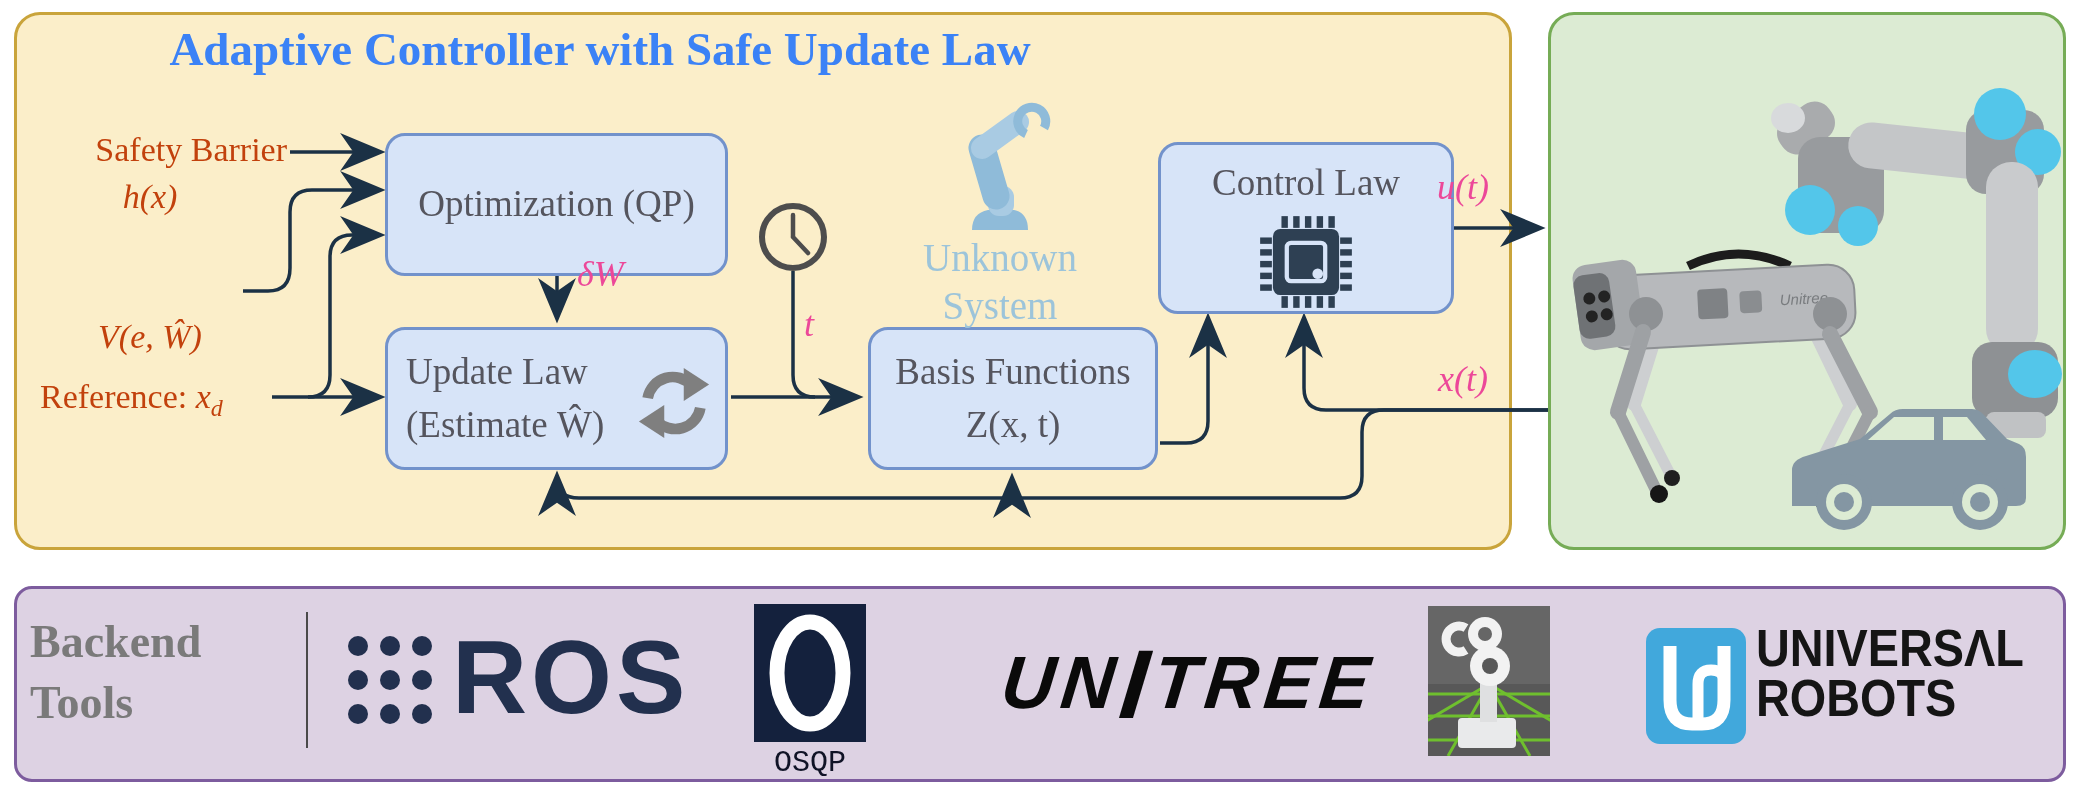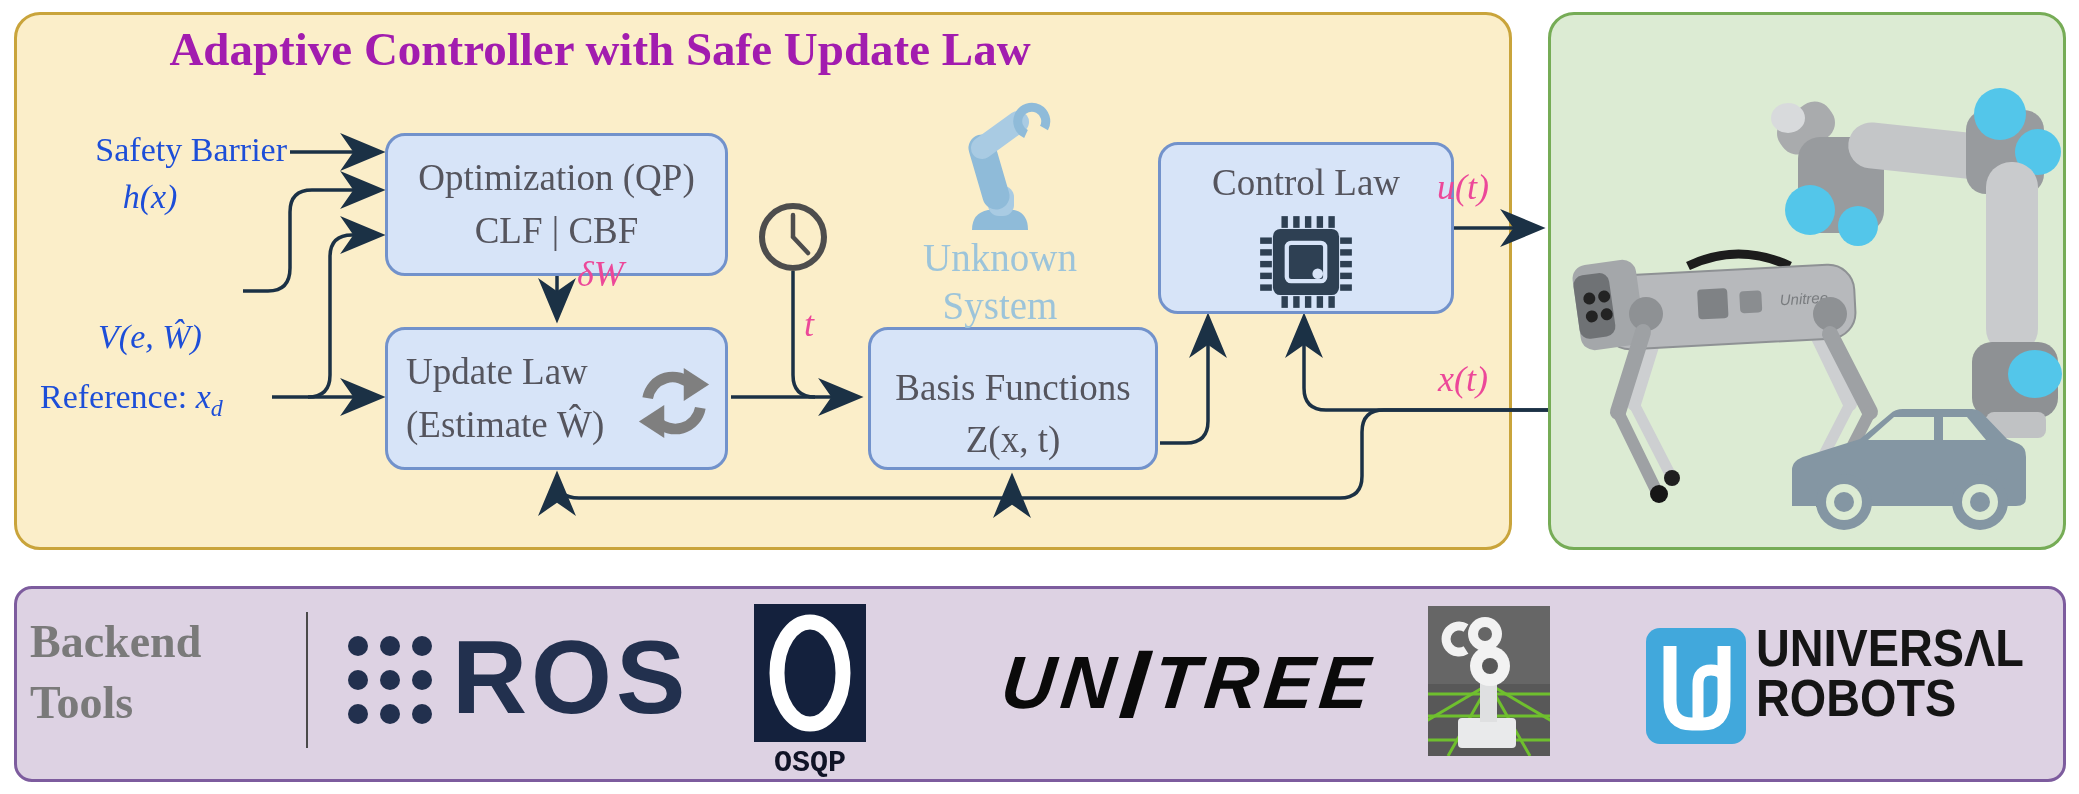--- a/index.html
+++ b/index.html
@@ -8,55 +8,55 @@
     font-family:"Liberation Serif", "DejaVu Serif", serif; overflow:hidden;
   }
   .panel { position:absolute; box-sizing:border-box; }
   .panel-yellow { left:14px; top:12px; width:1498px; height:538px;
     background:#FBEEC9; border:3px solid #C9A43B; border-radius:26px; z-index:1; }
   .panel-green { left:1548px; top:12px; width:518px; height:538px;
     background:#DCEBD3; border:3px solid #76AC56; border-radius:26px; z-index:1; }
   .panel-purple { left:14px; top:586px; width:2052px; height:196px;
     background:#DDD2E3; border:3px solid #7D5C9E; border-radius:18px; z-index:1; }
 
-  .section-title { position:absolute; font-weight:bold; color:#a21caf;
+  .section-title { position:absolute; font-weight:bold; color:#3b82f6;
     font-size:47px; text-align:center; white-space:nowrap; z-index:4; }
   #title-controller { left:60px; top:22px; width:1080px; }
   #title-dynamic { left:1560px; top:22px; width:500px; }
 
-  .inlabel { position:absolute; font-size:34px; color:#1d4ed8; white-space:nowrap; z-index:4; }
+  .inlabel { position:absolute; font-size:34px; color:#c2410c; white-space:nowrap; z-index:4; }
   .math { font-style:italic; }
   .signal { position:absolute; font-size:36px; color:#ec4899; font-style:italic; z-index:4; white-space:nowrap; }
 
   #connectors { position:absolute; left:0; top:0; width:2079px; height:794px; z-index:2; pointer-events:none; }
 
   .bbox { position:absolute; background:#D7E4F8; border:3px solid #7292CB; border-radius:20px;
     display:flex; flex-direction:column; justify-content:center; align-items:center;
     font-size:37px; color:#55555E; line-height:1.42; z-index:3; box-sizing:border-box; }
   #box-optimization { left:385px; top:133px; width:343px; height:143px; }
   #box-update { left:385px; top:327px; width:343px; height:143px;
     align-items:flex-start; padding-left:18px; }
-  #box-basis { left:868px; top:327px; width:290px; height:143px;justify-content:flex-end; }
+  #box-basis { left:868px; top:327px; width:290px; height:143px; }
   #box-control { left:1115px; top:142px; width:296px; height:172px; justify-content:flex-start; padding-top:12px;margin-left:43px; }
 
   .icon-abs { position:absolute; z-index:4; }
   #refresh-icon { position:absolute; right:12px; top:34px; }
   #unknown-label { position:absolute; left:915px; top:234px; width:170px; text-align:center;
     font-size:39px; color:#9CC4DA; line-height:1.22; z-index:4; }
 
   
   #backend-title { position:absolute; left:30px; top:612px; width:262px; 
     font-size:46px; font-weight:bold; color:#7A7A7A; line-height:1.32; z-index:4; }
   #backend-divider { position:absolute; left:306px; top:612px; width:2px; height:136px; background:#4a4a4a; z-index:4; }
   #ros-logo { position:absolute; left:344px; top:632px; z-index:4; }
   #ros-text { position:absolute; left:452px; top:618px; font-family:"Liberation Sans","DejaVu Sans",sans-serif;
     font-weight:bold; font-size:104px; letter-spacing:4px; color:#22304E; z-index:4; }
   #osqp { position:absolute; left:754px; top:604px; width:112px; text-align:center; z-index:4; }
   #osqp-square { width:112px; height:138px; background:#14213D; }
-  #osqp-caption { font-family:"Liberation Mono","DejaVu Sans Mono",monospace; font-size:30px; color:#101326; margin-top:4px;font-weight:bold; }
+  #osqp-caption { font-family:"Liberation Mono","DejaVu Sans Mono",monospace; font-size:30px; color:#101326; margin-top:4px; }
   #unitree-text { position:absolute; left:1002px; top:640px; z-index:4;
     font-family:"Liberation Sans","DejaVu Sans",sans-serif; font-weight:bold; font-style:italic;
     font-size:74px; letter-spacing:6px; color:#0a0a0a; transform:skewX(-6deg); white-space:nowrap; }
   #unitree-text .tall { font-size:1.32em; vertical-align:-0.1em; line-height:0; }
   #sim-icon { position:absolute; left:1428px; top:606px; z-index:4; }
   #ur-mark { position:absolute; left:1646px; top:628px; z-index:4; }
   #ur-text { position:absolute; left:1756px; top:624px; z-index:4;
     font-family:"Liberation Sans","DejaVu Sans",sans-serif; font-weight:bold; font-size:52px;
     color:#151515; line-height:0.96; transform:scaleX(0.9); transform-origin:left center; white-space:nowrap; }
 </style>
@@ -95,21 +95,20 @@
 
   <div class="inlabel" style="left:55px; top:131px; width:232px; text-align:right;">Safety Barrier</div>
   <div class="inlabel math" style="left:60px; top:178px; width:180px; text-align:center;">h(x)</div>
   <div class="inlabel math" style="left:55px; top:318px; width:190px; text-align:center;">V(e, Ŵ)</div>
   <div class="inlabel" style="left:40px; top:378px;">
     <span>Reference: </span><span class="math">x</span><sub class="math" style="font-size:24px;">d</sub>
   </div>
 
   <div class="bbox" id="box-optimization">
     <div>Optimization (QP)</div>
-    <div>CLF | CBF</div>
   </div>
 
   <div class="bbox" id="box-update">
     <div>Update Law</div>
     <div>(Estimate Ŵ)</div>
     <span id="refresh-icon">
       <svg width="78" height="78" viewBox="0 0 80 80">
         <path d="M13,35 A26,26 0 0 1 58,22" stroke="#7f7f7f" stroke-width="11" fill="none"></path>
         <polygon points="50,4 50,38 76,21" fill="#7f7f7f"></polygon>
         <path d="M67,45 A26,26 0 0 1 22,58" stroke="#7f7f7f" stroke-width="11" fill="none"></path>

